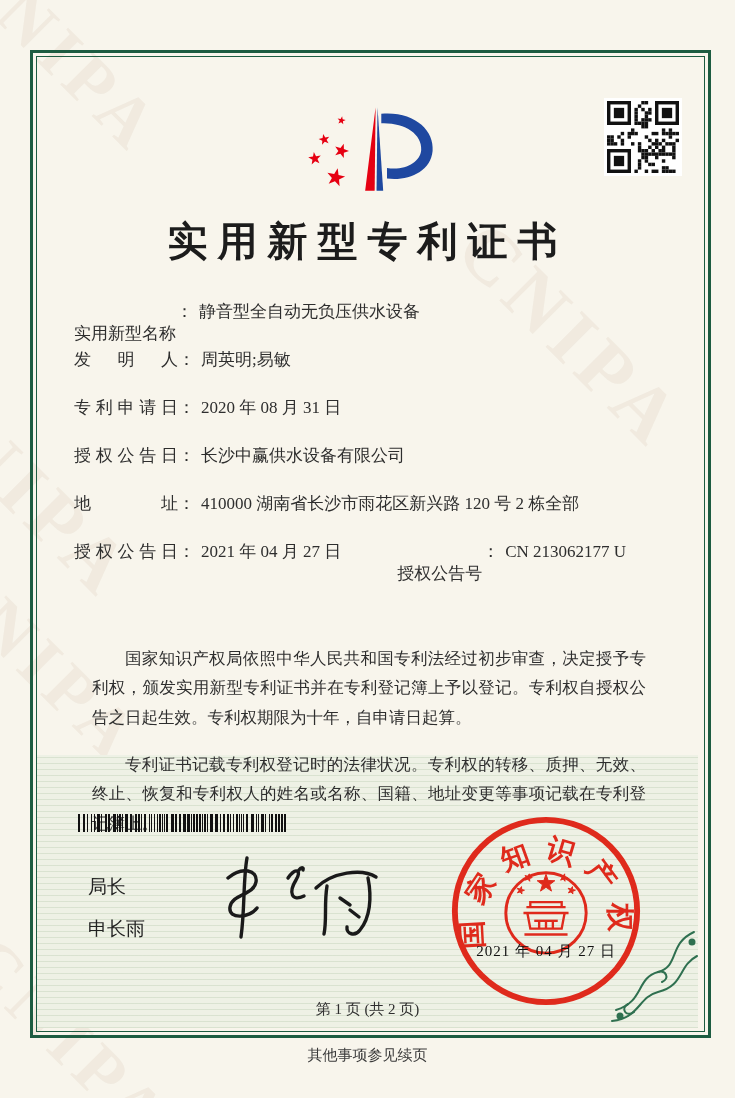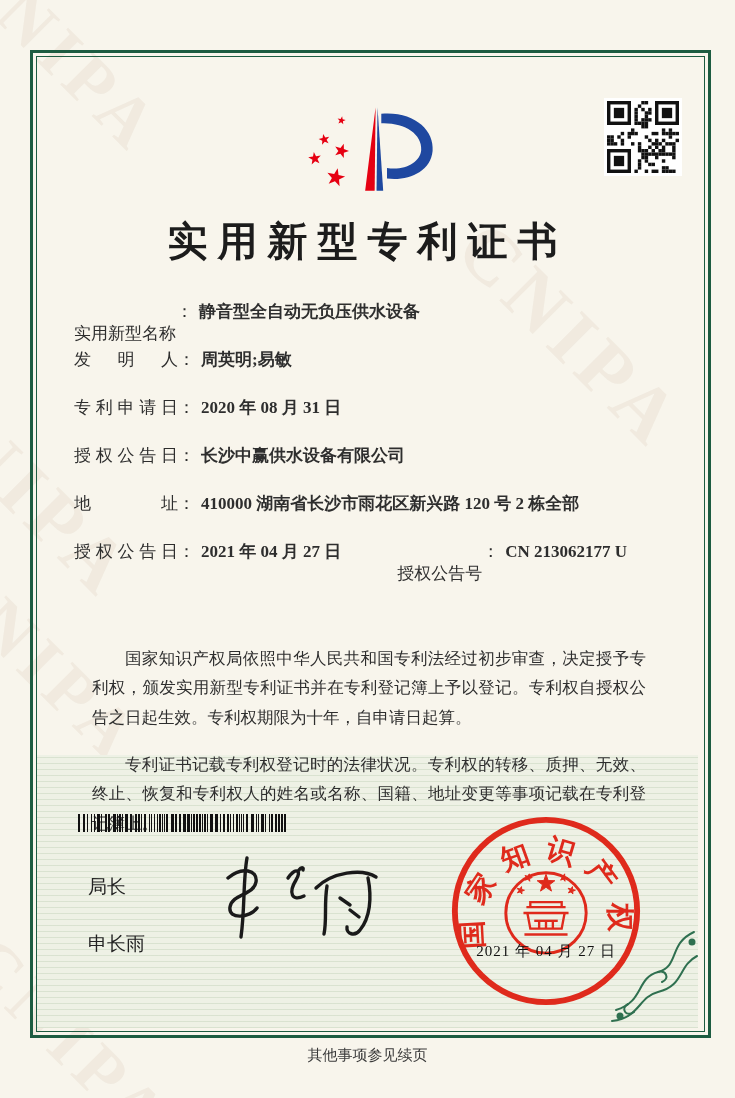--- a/index.html
+++ b/index.html
@@ -18,29 +18,29 @@
   .certno{position:absolute;left:64px;top:98px;font-size:17px;color:#2b2b2b;letter-spacing:1px;}
   .qr{position:absolute;left:607px;top:101px;width:72px;height:72px;background:#fff;
       box-shadow:0 0 0 3px #fff;}
   .logo{position:absolute;left:292px;top:100px;width:152px;height:98px;}
   .title{position:absolute;left:0;top:214px;width:735px;text-align:center;
       font-size:40px;font-weight:bold;color:#1c1c1c;letter-spacing:10px;}
   .fields{position:absolute;left:74px;top:300px;width:600px;font-size:17px;color:#2e2e2e;}
   .frow{height:48px;line-height:24px;white-space:nowrap;}
   .flabel{display:inline-block;width:104px;text-align:justify;text-align-last:justify;vertical-align:top;}
   .flabel2{display:inline-block;vertical-align:top;margin-top:22px;}
-  .fvalue{margin-left:6px;font-weight:bold;}
+  .fvalue{margin-left:6px;}
   .pair2{margin-left:56px;}
   .paras{position:absolute;left:74px;top:626px;width:590px;font-size:16.5px;
       line-height:1.78;color:#2e2e2e;text-align:justify;}
   .paras p{margin:18px;text-indent:2em;}
   .barcode{position:absolute;left:78px;top:814px;width:210px;height:18px;}
   .signblock{position:absolute;left:88px;top:874px;font-family:"Liberation Sans",sans-serif;
       font-size:19px;color:#222;}
-  .signblock div{margin-bottom:31px;}
+  .signblock div{margin-bottom:16px;}
   .signature{position:absolute;left:200px;top:850px;}
   .seal{position:absolute;left:448px;top:813px;width:196px;height:196px;}
   .sealdate{position:absolute;left:448px;top:942px;width:196px;text-align:center;
       font-size:15px;color:#111;letter-spacing:1px;}
   .pageinfo{position:absolute;left:0;top:1000px;width:735px;text-align:center;
       font-size:15px;color:#2e2e2e;}
   .contnote{position:absolute;left:0;top:1046px;width:735px;text-align:center;
       font-size:15px;color:#3a3a3a;}
   .ornament{position:absolute;left:598px;top:928px;}
 </style>
@@ -337,15 +337,16 @@
     <g fill="none" stroke="#2f7050" stroke-width="2" stroke-linecap="round">
       <path d="M96,4 C70,16 82,38 60,44 C38,50 46,74 18,82"></path>
       <path d="M99,28 C80,38 86,58 60,64 C40,69 42,90 14,93"></path>
       <path d="M60,44 c8,-2 12,6 4,10"></path>
       <path d="M30,76 c-8,4 -2,14 6,8"></path>
       <circle cx="94" cy="14" r="2.5" fill="#2f7050"></circle>
       <circle cx="22" cy="88" r="2.5" fill="#2f7050"></circle>
     </g>
   </svg>
 
+  <div class="pageinfo">第 1 页 (共 2 页)</div>
   <div class="contnote">其他事项参见续页</div>
 
 </div>
 
 </body></html>

